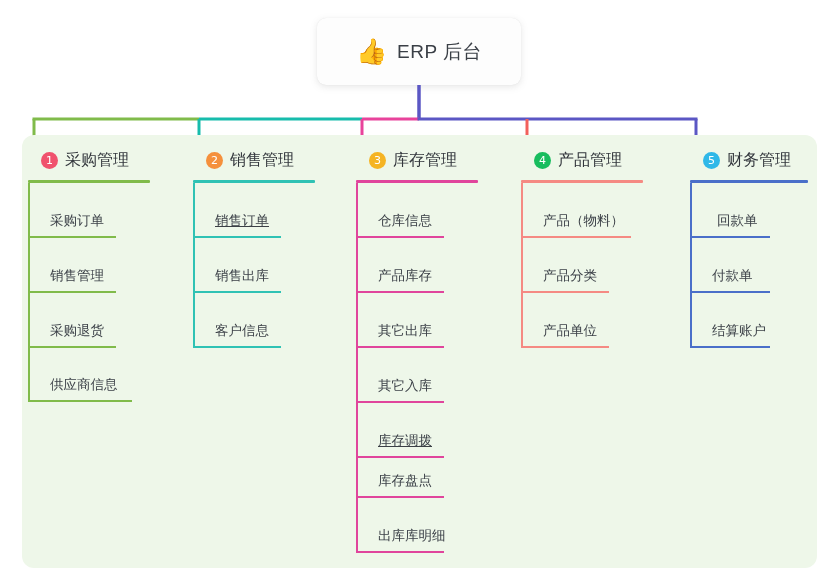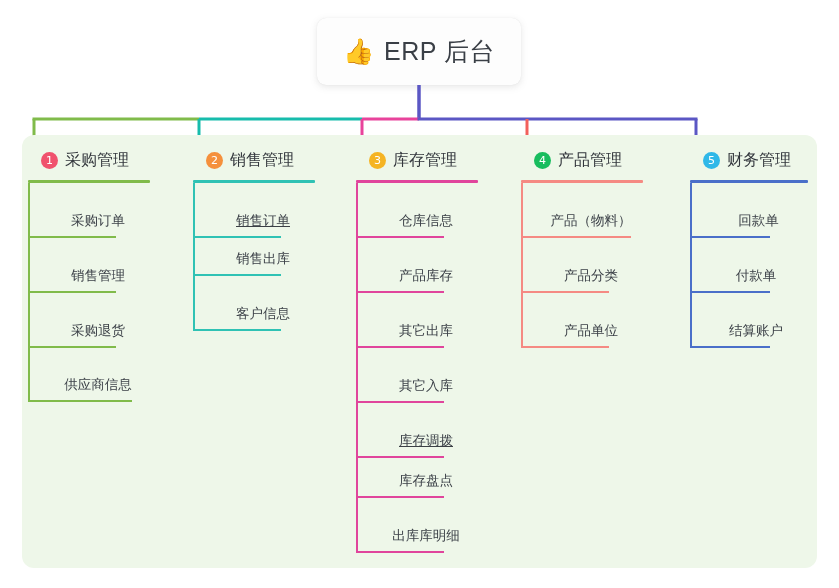--- a/index.html
+++ b/index.html
@@ -35,21 +35,21 @@
     display: flex;
     align-items: center;
     gap: 10px;
   }
   .thumb-icon {
     font-size: 25px;
     line-height: 1;
     display: inline-block;
   }
   .title-text {
-    font-size: 25px;
+    font-size: 19px;
     color: #3a3f46;
     letter-spacing: 0.5px;
     white-space: nowrap;
   }
 
   
   .connectors { position: absolute; left: 0; top: 0; width: 839px; height: 588px; pointer-events: none; }
 
   
   .panel {
@@ -100,21 +100,20 @@
   }
 
   .items { position: relative; margin-top: 0; }
   .item {
     position: relative;
     box-sizing: border-box;
     display: flex;
     align-items: flex-end;
     padding-left: 22px;
     padding-bottom: 3px;
-    justify-content: center;
   }
   .item .rail {
     position: absolute;
     left: 0;
     top: 0;
     bottom: 0;
     width: 2px;
   }
   .item .underline {
     position: absolute;
@@ -190,21 +189,21 @@
           <span class="badge" style="background: rgb(245, 144, 60);">2</span>
           <span class="col-title">销售管理</span>
         </div>
         <div class="header-rule" style="background: rgb(47, 194, 180); width: 122px; margin-left: 0px;"></div>
         <div class="items">
           <div class="item" style="height: 55px; width: 118px; text-decoration: underline;">
             <div class="rail" style="background: rgb(47, 194, 180);"></div>
             <div class="underline" style="background: rgb(47, 194, 180); width: 88px;"></div>
             <span class="item-label">销售订单</span>
           </div>
-          <div class="item" style="height: 38px; width: 118px;">
+          <div class="item" style="height: 55px; width: 118px;">
             <div class="rail" style="background: rgb(47, 194, 180);"></div>
             <div class="underline" style="background: rgb(47, 194, 180); width: 88px;"></div>
             <span class="item-label">销售出库</span>
           </div>
           <div class="item" style="height: 55px; width: 118px;">
             <div class="rail" style="background: rgb(47, 194, 180);"></div>
             <div class="underline" style="background: rgb(47, 194, 180); width: 88px;"></div>
             <span class="item-label">客户信息</span>
           </div>
         </div>

